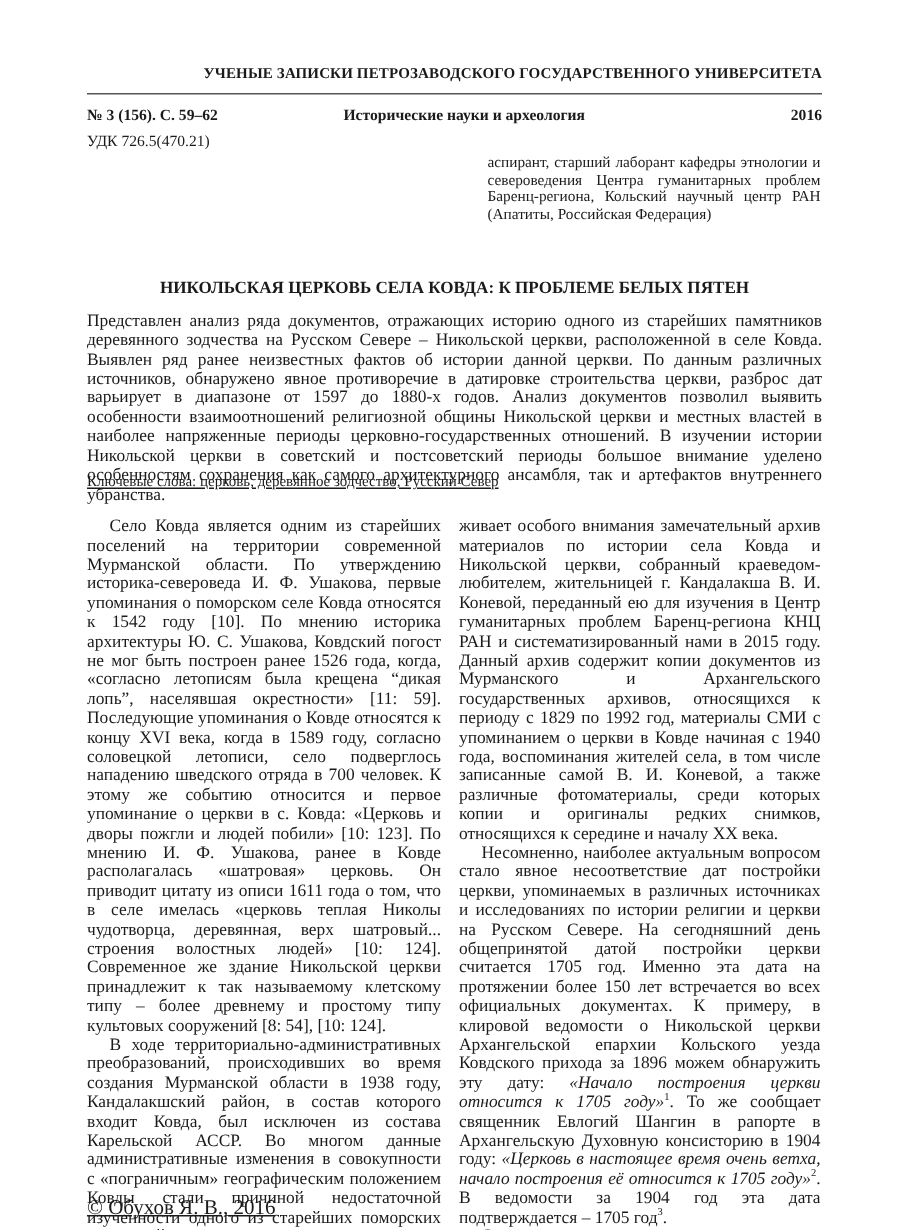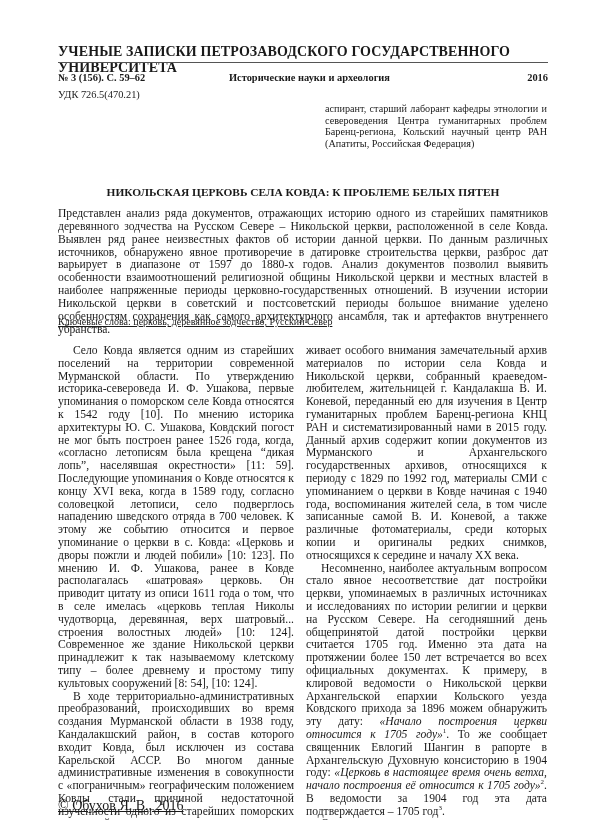--- a/index.html
+++ b/index.html
@@ -1,19 +1,19 @@
 <!DOCTYPE html>
 <html><head>
 <meta charset="utf-8">
 <style>
   html, body { margin:0; padding:0; background:#ffffff; }
   body { width:600px; height:820px; position:relative; overflow:hidden;
          font-family:"Liberation Serif", "DejaVu Serif", serif; color:#1a1a1a; }
-  .journal-title { position:absolute; left:58px; width:490px; top:44px; text-align:left;
-         font-size:14px; font-weight:bold; letter-spacing:0.1px; }
+  .journal-title { position:absolute; left:58px; width:490px; top:44px; text-align:right;
+         font-size:10px; font-weight:bold; letter-spacing:0.1px; }
   .rule { position:absolute; left:58px; width:490px; top:62px; height:0; border-top:1px solid #555; }
   .issue-line { position:absolute; left:58px; width:490px; top:72px; font-size:10.4px; font-weight:bold; }
   .issue-line .l { position:absolute; left:0; }
   .issue-line .c { position:absolute; left:171px; }
   .issue-line .r { position:absolute; right:0; }
   .udk { position:absolute; left:58px; top:89px; font-size:10.4px; }
   .author { position:absolute; left:313px; width:234px; top:103px; font-size:10.4px; }
   .author .name { text-align:right; font-weight:bold; font-size:10px; line-height:13px; }
   .author .aff { text-align:justify; line-height:11.6px; font-size:10.2px;margin-left:12px; }
   .author .email { font-style:italic; line-height:12px; font-size:10.2px; }

